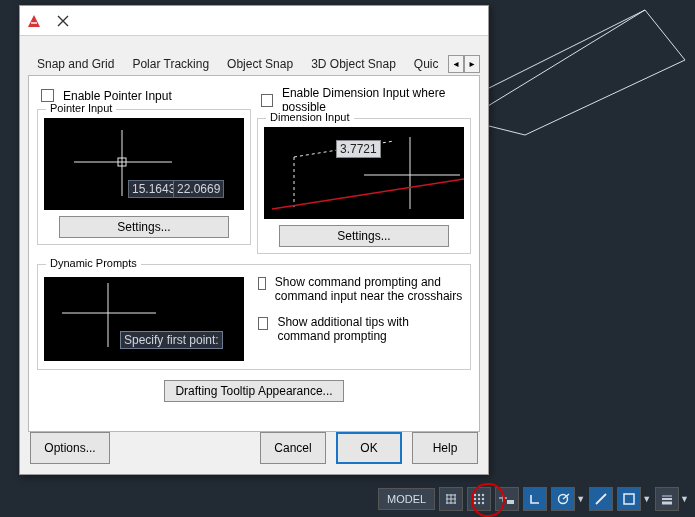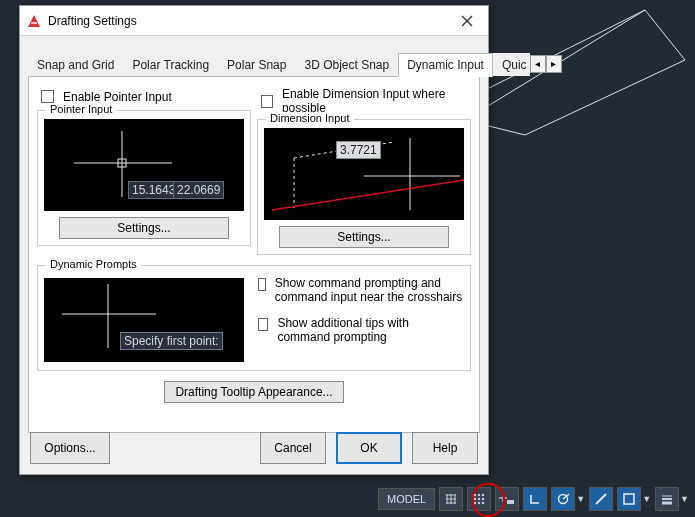--- a/index.html
+++ b/index.html
@@ -55,34 +55,32 @@
 </div>
 
 <div class="dialog">
   <div class="titlebar">
     <span class="app-icon">
       <svg width="14" height="14">
           <path d="M1 13 L7 1 L13 13 Z" fill="#d7343a"></path>
           <path d="M4 9 L10 9" stroke="#fff" stroke-width="1.4"></path>
         </svg>
     </span>
-    <span class="title">Drafting Settings</span>
     <span class="close">
       <svg width="12" height="12">
           <path d="M1 1 L11 11 M11 1 L1 11" stroke="#333" stroke-width="1.4"></path>
         </svg>
     </span>
   </div>
 
   <div class="tabstrip">
     <div class="tab">Snap and Grid</div>
     <div class="tab">Polar Tracking</div>
-    <div class="tab">Polar Snap</div>
+    <div class="tab">Object Snap</div>
     <div class="tab">3D Object Snap</div>
-    <div class="tab active">Dynamic Input</div>
     <div class="tab trunc">Quic</div>
     <div class="tab-scroll">
       <button>◂</button>
       <button>▸</button>
     </div>
   </div>
 
   <div class="content">
     <div class="row">
       <div style="flex:1">

